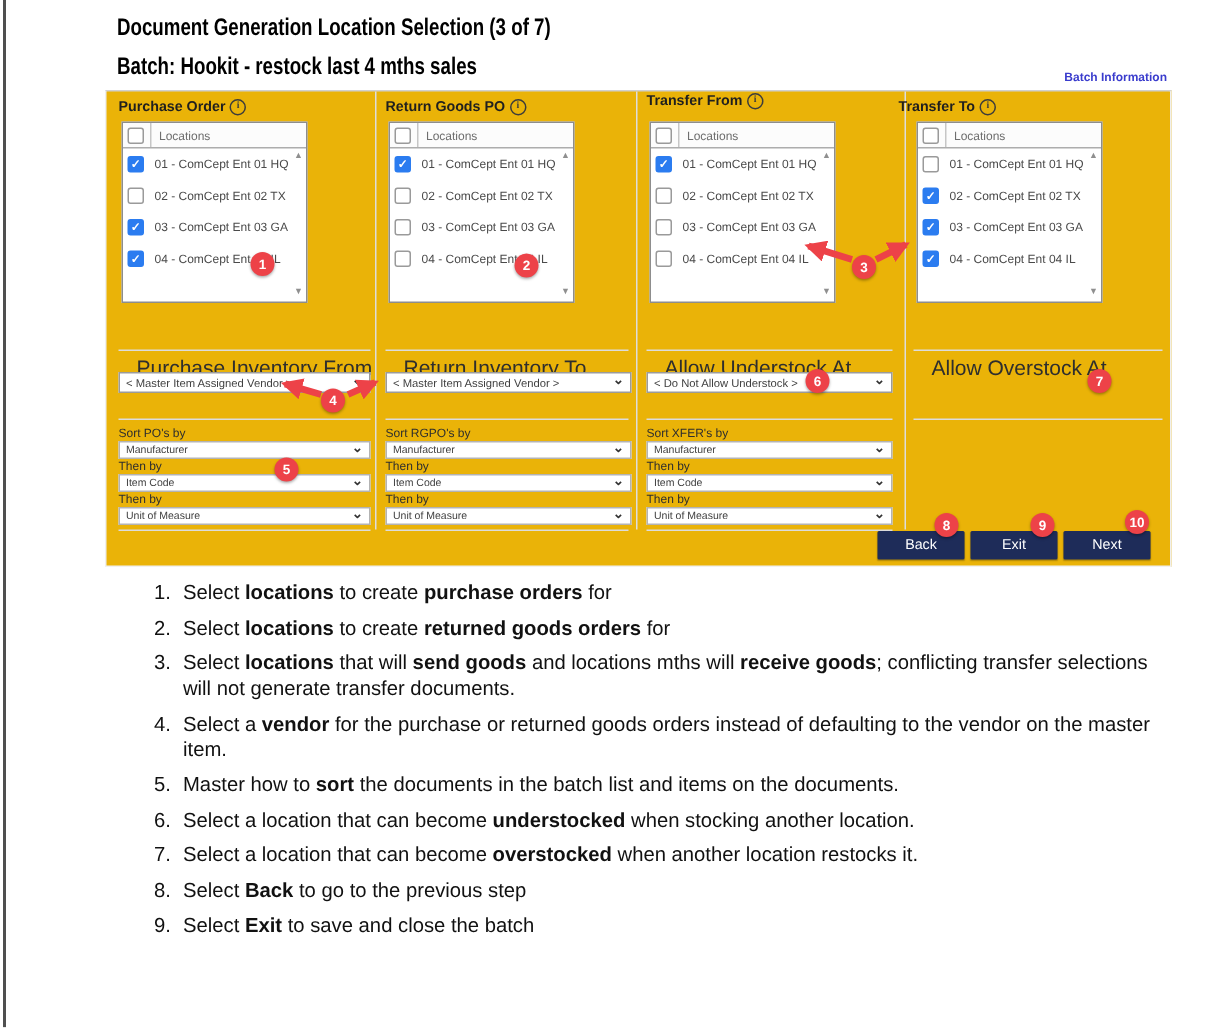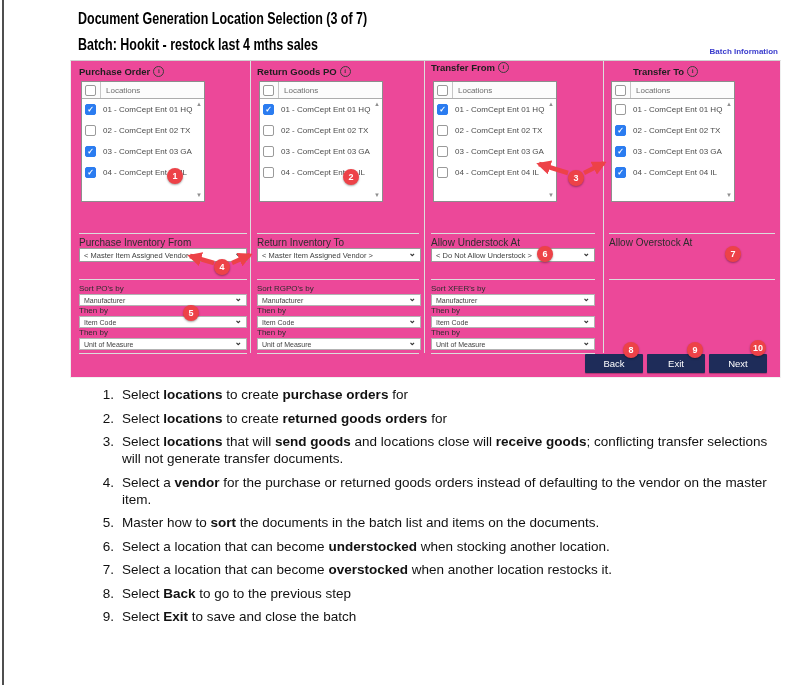--- a/index.html
+++ b/index.html
@@ -6,21 +6,21 @@
   .page{position:relative;width:803px;height:685px;background:#fff;overflow:hidden;
         font-family:"Liberation Sans",sans-serif;color:#1a1a1a;}
   .left-rule{position:absolute;left:2px;top:0;width:2px;height:685px;background:#4f4f4f;}
   h1.title{position:absolute;left:78px;top:10px;margin:0;font-size:16px;font-weight:bold;
         white-space:nowrap;transform:scaleX(0.78);transform-origin:left top;letter-spacing:0px;color:#000;}
   h2.batch{position:absolute;left:78px;top:36px;margin:0;font-size:16px;font-weight:bold;
         white-space:nowrap;transform:scaleX(0.78);transform-origin:left top;color:#000;}
   a.batch-link{position:absolute;right:25px;top:47px;font-size:8px;color:#3a3ccd;text-decoration:none;cursor:pointer;font-weight:bold;}
 
   
-  .shot{position:absolute;left:70px;top:60px;width:709px;height:316px;background:#ec4899;
+  .shot{position:absolute;left:70px;top:60px;width:709px;height:316px;background:#eab308;
         border-top:1px solid #d0d0d0;border-left:1px solid #efefef;border-right:1px solid #efefef;border-bottom:1px solid #f1f1f1;}
   .vdiv{position:absolute;top:0;width:1px;height:292px;background:#dddddd;}
   .hsep{position:absolute;height:1px;background:#dcdcdc;}
 
   .col-head{position:absolute;display:flex;align-items:center;gap:3px;font-size:9.5px;font-weight:bold;color:#1f1f1f;}
   .info{display:inline-flex;align-items:center;justify-content:center;width:9px;height:9px;border:1px solid #3c3c3c;
         border-radius:50%;font-size:6.5px;font-family:"Liberation Serif",serif;font-weight:bold;color:#3c3c3c;line-height:1;}
 
   .listbox{position:absolute;width:122px;height:119px;border:1px solid #8d8d8d;background:#fff;}
   .list-head{display:flex;align-items:center;height:16px;padding-left:3px;border-bottom:1px solid #adadad;background:#fcfcfc;}
@@ -28,21 +28,21 @@
         font-size:8px;color:#6e6e6e;}
   .lrow{display:flex;align-items:center;height:21px;padding-left:3px;gap:7px;}
   .lbl{font-size:8px;color:#4a4a4a;white-space:nowrap;}
   .cb{flex:none;width:11px;height:11px;box-sizing:border-box;border:1px solid #9a9a9a;border-radius:2px;background:#fff;
         display:inline-flex;align-items:center;justify-content:center;}
   .cb.on{background:#2b7cf0;border-color:#2b7cf0;}
   .cb.on::after{content:"✓";color:#fff;font-size:8px;font-weight:bold;line-height:1;}
   .sb-up{position:absolute;right:2px;top:19px;font-size:6px;color:#8f8f8f;}
   .sb-dn{position:absolute;right:2px;bottom:3px;font-size:6px;color:#8f8f8f;}
 
-  .sel-label{position:absolute;font-size:10px;color:#2e2e2e;white-space:nowrap;}
+  .sel-label{position:absolute;font-size:14px;color:#2e2e2e;white-space:nowrap;margin-left:12px;}
   .selectbox{position:absolute;height:14px;box-sizing:border-box;border:1px solid #9b9b9b;background:#fff;
         display:flex;align-items:center;padding:0 4px;cursor:pointer;}
   .sel-value{font-size:7.5px;color:#3f3f3f;white-space:nowrap;}
   .chev{margin-left:auto;font-size:9px;font-weight:bold;color:#333;line-height:0;margin-top:-4px;}
 
   .sort-group{position:absolute;width:168px;}
   .sort-label{font-size:8px;color:#2e2e2e;line-height:8px;margin:0 0 1px 0;}
   .sort-select{height:12px;box-sizing:border-box;border:1px solid #b3b3b3;background:#fff;display:flex;align-items:center;
         padding:0 4px;margin-bottom:1px;cursor:pointer;}
   .sort-select .sel-value{font-size:7px;}
@@ -158,21 +158,21 @@
           </div>
           <div class="lrow">
             <span class="cb"></span>
             <span class="lbl">04 - ComCept Ent 04 IL</span>
           </div>
         </div>
       <span class="sb-up">▲</span>
       <span class="sb-dn">▼</span>
     </div>
 
-    <div class="col-head" style="left:562px;top:5px">
+    <div class="col-head" style="left:528px;top:5px">
       <span>Transfer To</span>
       <span class="info">i</span>
     </div>
     <div class="listbox" style="left:540px;top:20px">
       <div class="list-head">
         <span class="cb"></span>
         <span class="lh-label">Locations</span>
       </div>
       <div>
           <div class="lrow">
@@ -315,21 +315,21 @@
       <div class="ins">
         <span class="num">1.</span>
         <span class="txt"><span>Select </span><b>locations</b><span> to create </span><b>purchase orders</b><span> for</span></span>
       </div>
       <div class="ins">
         <span class="num">2.</span>
         <span class="txt"><span>Select </span><b>locations</b><span> to create </span><b>returned goods orders</b><span> for</span></span>
       </div>
       <div class="ins">
         <span class="num">3.</span>
-        <span class="txt"><span>Select </span><b>locations</b><span> that will </span><b>send goods</b><span> and locations close will </span><b>receive goods</b><span>; conflicting transfer selections will not generate transfer documents.</span></span>
+        <span class="txt"><span>Select </span><b>locations</b><span> that will </span><b>send goods</b><span> and locations mths will </span><b>receive goods</b><span>; conflicting transfer selections will not generate transfer documents.</span></span>
       </div>
       <div class="ins">
         <span class="num">4.</span>
         <span class="txt"><span>Select a </span><b>vendor</b><span> for the purchase or returned goods orders instead of defaulting to the vendor on the master item.</span></span>
       </div>
       <div class="ins">
         <span class="num">5.</span>
         <span class="txt"><span>Master how to </span><b>sort</b><span> the documents in the batch list and items on the documents.</span></span>
       </div>
       <div class="ins">

